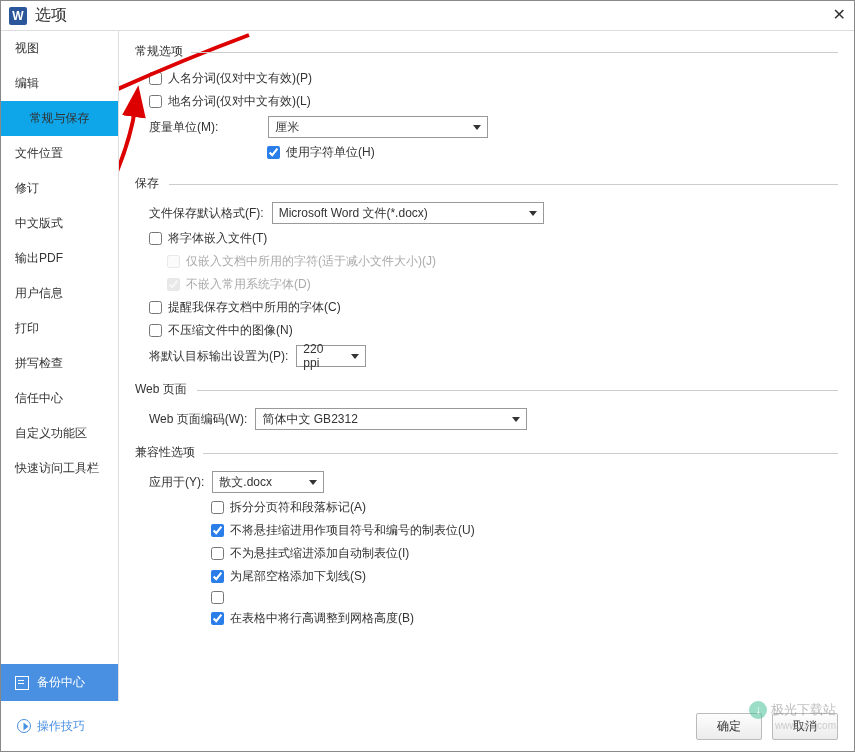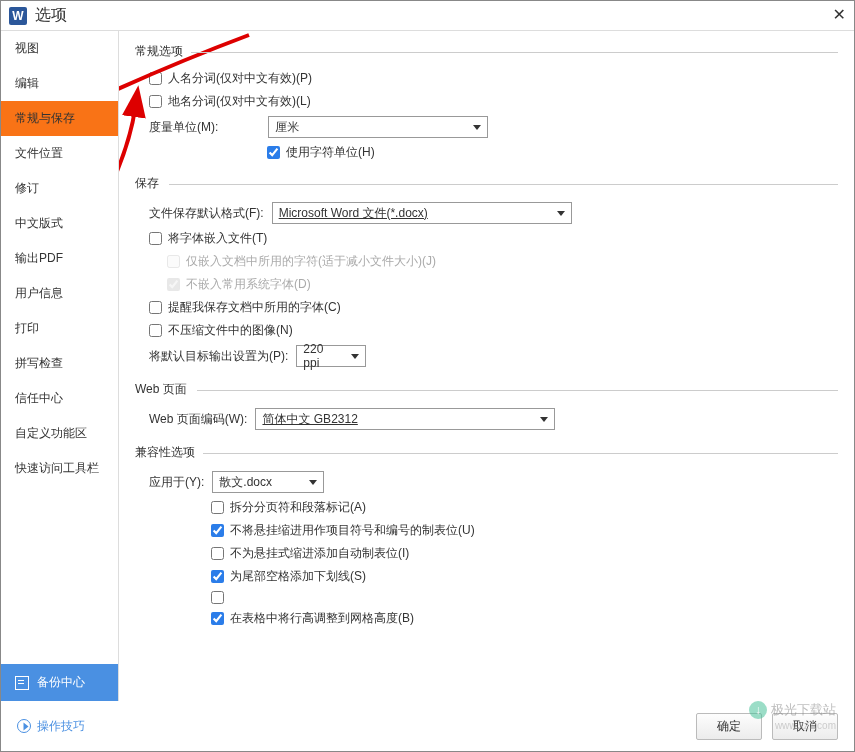--- a/index.html
+++ b/index.html
@@ -5,40 +5,40 @@
 * { box-sizing: border-box; margin: 0; padding: 0; }
 body { font-family: "Microsoft YaHei", sans-serif; font-size: 12px; color: #333; background: #fff; width: 855px; height: 752px; overflow: hidden; border: 1px solid #888; position: relative; }
 .titlebar { height: 30px; background: #fff; border-bottom: 1px solid #ddd; display: flex; align-items: center; padding: 0 8px; position: relative; }
 .titlebar .logo { width: 18px; height: 18px; background: #2b579a; color: #fff; font-weight: bold; display: flex; align-items: center; justify-content: center; font-size: 12px; border-radius: 2px; margin-right: 8px; }
 .titlebar .title { font-size: 16px; color: #333; }
 .titlebar .close { position: absolute; right: 8px; top: 4px; font-size: 16px; cursor: pointer; }
 .main { display: flex; height: 670px; }
 .sidebar { width: 118px; border-right: 1px solid #ddd; background: #fff; display: flex; flex-direction: column; }
 .sidebar-items { flex: 1; }
 .sidebar-item { padding: 9px 14px; cursor: pointer; font-size: 12px; color: #333; }
-.sidebar-item.selected { background: #f97316; }
+.sidebar-item.selected { background: #0ea5e9; text-align: center; }
 .backup { background: #4a90e2; color: #fff; padding: 10px 14px; display: flex; align-items: center; gap: 8px; cursor: pointer; margin-top: auto; }
 .backup .bicon { width: 14px; height: 14px; border: 1.5px solid #fff; display: inline-block; position: relative; }
 .backup .bicon::after { content: ""; position: absolute; left: 2px; top: 3px; width: 6px; height: 1.5px; background: #fff; box-shadow: 0 3px 0 #fff; }
 .content { flex: 1; padding: 12px 16px 12px 16px; overflow-y: auto; position: relative; }
 .section-label { font-size: 12px; color: #333; position: relative; margin-bottom: 10px; }
 .section-label .line { position: absolute; left: 56px; right: 0; top: 50%; height: 1px; background: #ccc; }
 .section-label.short .line { left: 34px; }
 .section-label.web .line { left: 62px; }
 .row { display: flex; align-items: center; margin: 6px 0 6px 14px; gap: 2px; }
 .row.indent { margin-left: 32px; }
 .row.indent2 { margin-left: 76px; }
 .chk { width: 13px; height: 13px; margin-right: 4px; accent-color: #2b7de9; }
 .chk:disabled { opacity: 0.5; }
 .label-disabled { color: #aaa; }
 .field-label { color: #333; margin-right: 6px; }
 .select { height: 22px; border: 1px solid #999; background: #fff; padding: 0 24px 0 6px; position: relative; display: inline-flex; align-items: center; cursor: pointer; }
 .select::after { content: ""; position: absolute; right: 6px; top: 50%; transform: translateY(-40%); border-left: 4px solid transparent; border-right: 4px solid transparent; border-top: 5px solid #333; }
 .sel-220 { width: 220px; font-family: Liberation Mono, monospace; }
-.sel-280 { width: 300px; text-decoration: underline; }
+.sel-280 { width: 272px; }
 .sel-100 { width: 112px; }
 .sel-70 { width: 70px; }
 .footer { height: 50px; border-top: 0; display: flex; align-items: center; padding: 0 16px; justify-content: space-between; background: #fff; }
 .tips { display: flex; align-items: center; gap: 6px; color: #4a90e2; cursor: pointer; }
 .tips .ticon { width: 14px; height: 14px; border: 1.5px solid #4a90e2; border-radius: 50%; position: relative; display: inline-block; }
 .tips .ticon::after { content: ""; position: absolute; left: 5px; top: 0px; border-left: 4px solid transparent; border-right: 4px solid transparent; border-top: 0; border-bottom: 5px solid #4a90e2; transform: rotate(90deg); left: 4px; top: 3.5px; }
 .btns { display: flex; gap: 10px; align-items: flex-end; }
 .btn { padding: 4px 20px; background: linear-gradient(#fdfdfd,#ececec); border: 1px solid #bbb; border-radius: 2px; cursor: pointer; font-size: 12px; }
 .watermark { position: absolute; right: 18px; bottom: 20px; opacity: 0.55; font-size: 11px; text-align: right; pointer-events: none; }
 .watermark .wlogo { display: inline-flex; align-items: center; gap: 4px; }

